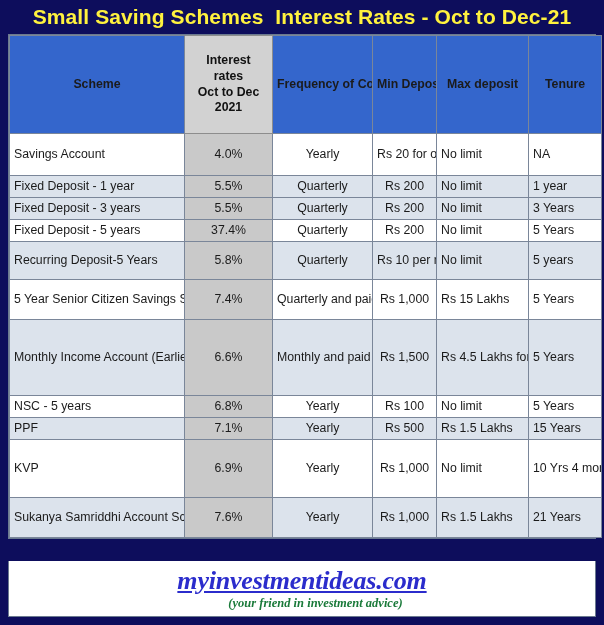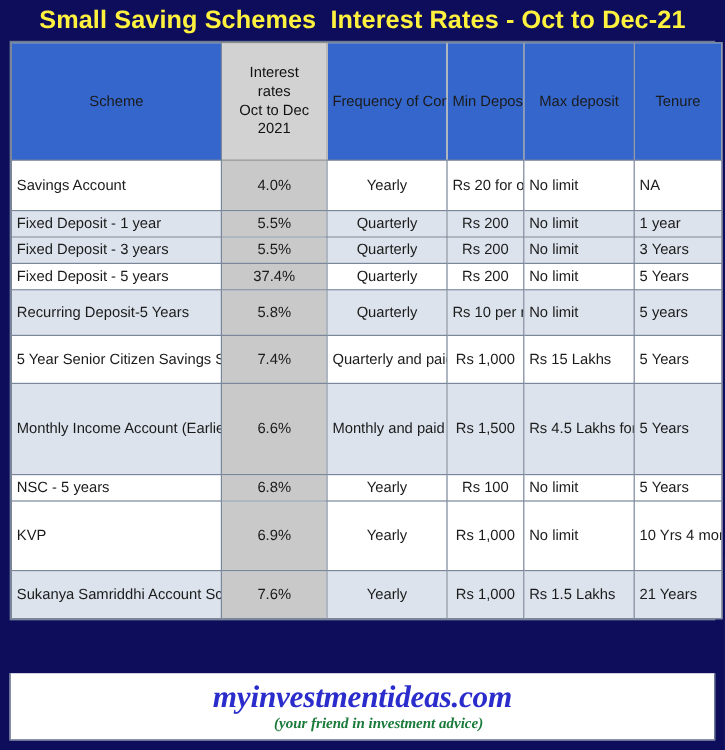--- a/index.html
+++ b/index.html
@@ -68,21 +68,21 @@
   col.c-rate    { width: 88px;  }
   col.c-freq    { width: 100px; }
   col.c-min     { width: 64px;  }
   col.c-max     { width: 92px;  }
   col.c-tenure  { width: 73px;  }
 
   
   thead th {
     background: #3466cc;
     color: #ffffff;
-    font-weight: normal;
+    font-weight: bold;
     font-size: 12.6px;
     height: 98px;
     white-space: normal;
     border: 1px solid #2b55aa;
   }
   thead th.rate-head {
     background: #d2d2d2;
     color: #111111;
     border: 1px solid #8d8d8d;
   }
@@ -118,20 +118,21 @@
     text-align: center;
   }
   #brand-name {
     color: #2b2ccc;
     font-family: "Liberation Serif", serif;
     font-style: italic;
     font-weight: bold;
     font-size: 26px;
     letter-spacing: -0.2px;
     line-height: 1.05;
+    text-decoration: underline;
   }
   #brand-tag {
     color: #1a7a3a;
     font-family: "Liberation Serif", serif;
     font-style: italic;
     font-weight: bold;
     font-size: 12.5px;
     margin-top: 3px;
     line-height: 1.1;
     padding-left: 27px;
@@ -229,20 +230,28 @@
             <td class="tenure">5 Years</td>
           </tr>
           <tr class="plain" style="height: 22px;">
             <td class="scheme">NSC - 5 years</td>
             <td class="rate">6.8%</td>
             <td class="freq">Yearly</td>
             <td class="min">Rs 100</td>
             <td class="max">No limit</td>
             <td class="tenure">5 Years</td>
           </tr>
+          <tr class="band" style="height: 22px;">
+            <td class="scheme">PPF</td>
+            <td class="rate">7.1%</td>
+            <td class="freq">Yearly</td>
+            <td class="min">Rs 500</td>
+            <td class="max">Rs 1.5 Lakhs</td>
+            <td class="tenure">15 Years</td>
+          </tr>
           <tr class="plain" style="height: 58px;">
             <td class="scheme">KVP</td>
             <td class="rate">6.9%</td>
             <td class="freq">Yearly</td>
             <td class="min">Rs 1,000</td>
             <td class="max">No limit</td>
             <td class="tenure">10 Yrs 4 months (124 months)</td>
           </tr>
           <tr class="band" style="height: 40px;">
             <td class="scheme">Sukanya Samriddhi Account Scheme</td>

